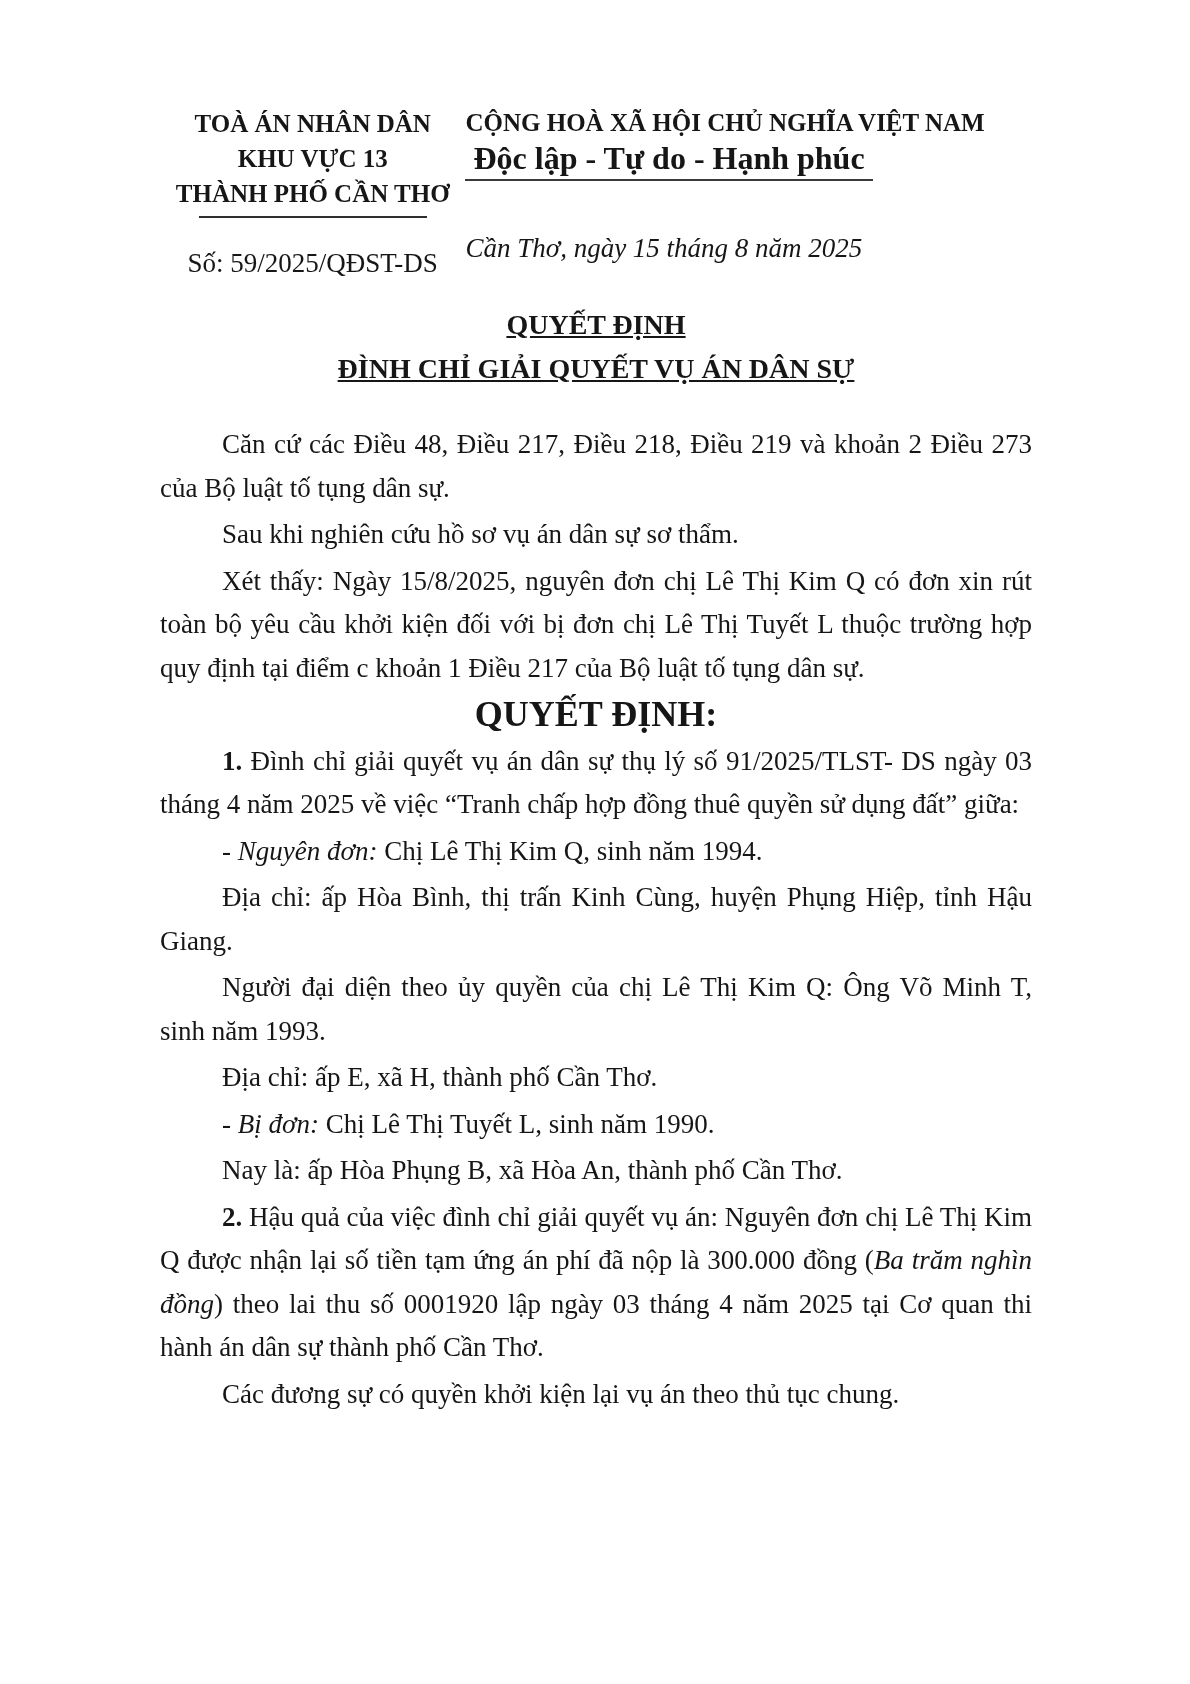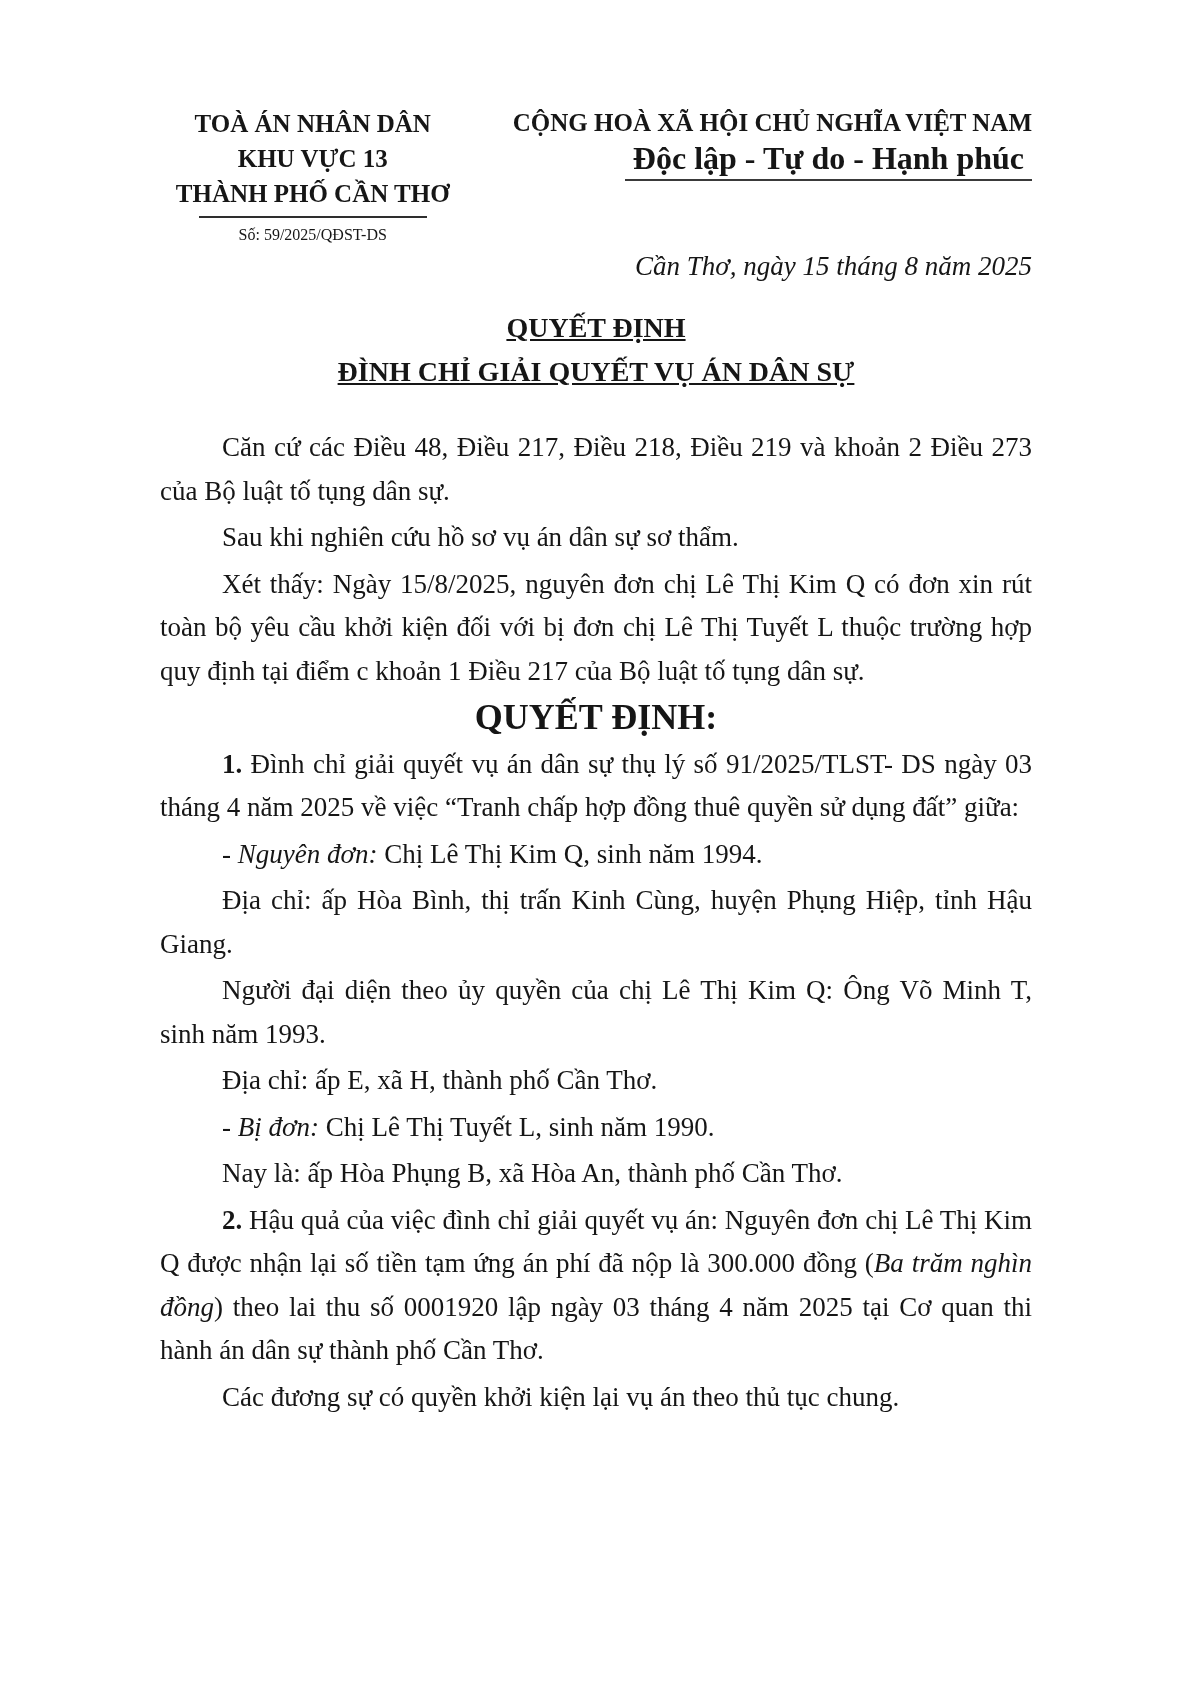--- a/index.html
+++ b/index.html
@@ -35,47 +35,47 @@
     white-space: nowrap;
   }
   .left-rule {
     width: 228px;
     height: 2px;
     background: #2e2e2e;
     margin: 5px auto 0;
   }
   .doc-number {
     font-weight: normal;
-    font-size: 16px;
-    margin-top: 8px;
+    font-size: 27px;
+    margin-top: 30px;
     white-space: nowrap;
   }
   .header-right {
     width: 575px;
-    text-align: right;
+    text-align: left;
   }
   .country {
     font-weight: bold;
     font-size: 25px;
     line-height: 34px;
     white-space: nowrap;
   }
   .motto {
     display: inline-block;
     font-weight: bold;
     font-size: 32px;
     line-height: 37px;
     border-bottom: 2px solid #3a3a3a;
     padding: 0 8px 2px;
     white-space: nowrap;
   }
   .dateline {
     font-style: italic;
     font-size: 27px;
-    margin-top: 70px;
+    margin-top: 52px;
     white-space: nowrap;
   }
   .title-block {
     text-align: center;
     margin-top: 24px;
     font-weight: bold;
     font-size: 28px;
     line-height: 44px;
     text-decoration: underline;
   }

